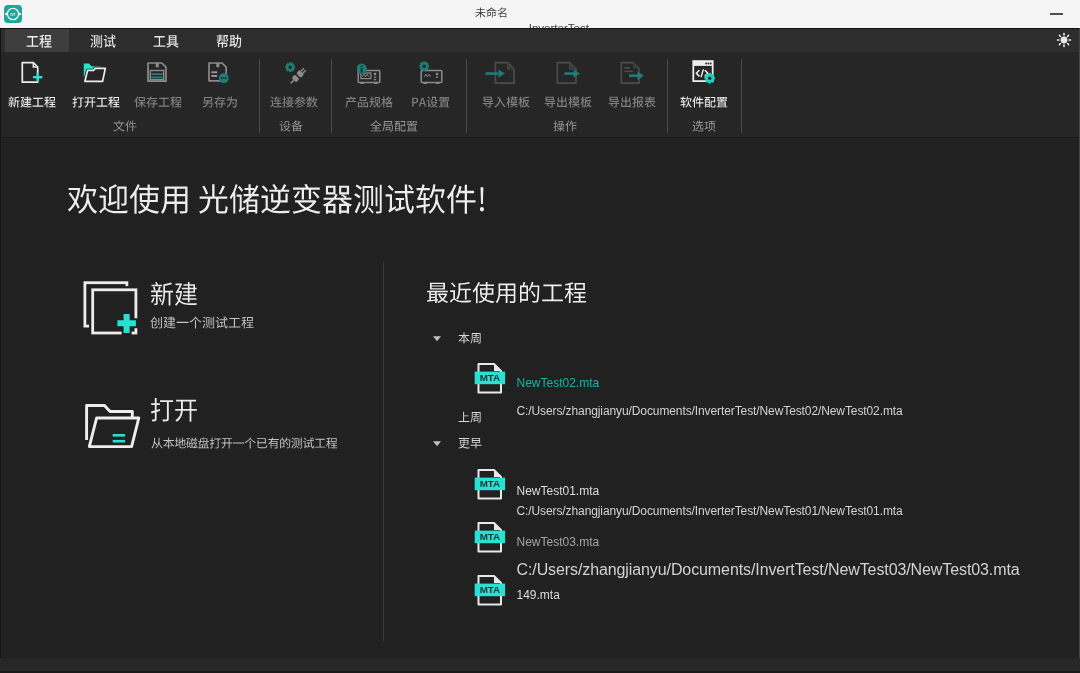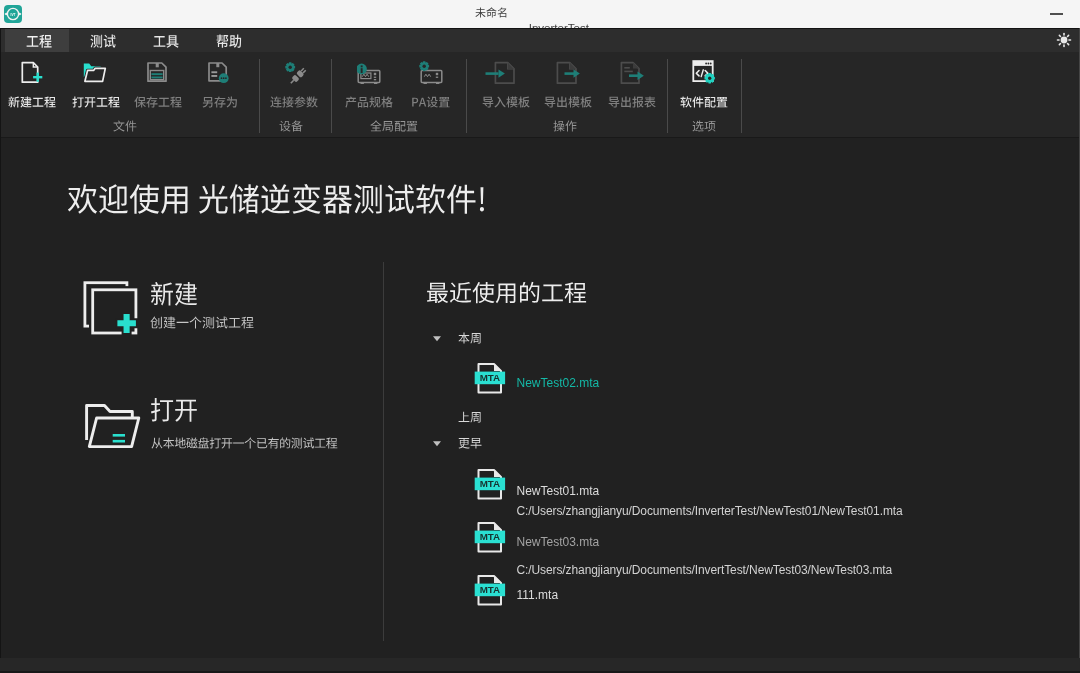--- a/index.html
+++ b/index.html
@@ -277,35 +277,36 @@
     <svg style="position:absolute;left:458px;top:436.6px" width="25" height="15" viewBox="0 0 25 15">
       <path fill="#d9d9d9" d="M3.0 7.7 2.3 8.0C2.7 8.7 3.2 9.3 3.8 9.7C3.0 10.1 2.0 10.5 0.6 10.7C0.8 10.9 1.0 11.3 1.1 11.5C2.7 11.2 3.8 10.8 4.6 10.2C6.2 11.1 8.4 11.4 11.2 11.5C11.3 11.2 11.5 10.8 11.6 10.6C8.9 10.5 6.9 10.3 5.3 9.6C5.9 9.0 6.3 8.3 6.4 7.6H10.5V3.0H6.5V1.9H11.2V1.1H0.8V1.9H5.6V3.0H1.9V7.6H5.5C5.3 8.2 5.0 8.7 4.5 9.2C3.9 8.8 3.4 8.3 3.0 7.7ZM2.7 5.6H5.6V6.1C5.6 6.4 5.6 6.6 5.6 6.9H2.7ZM6.5 6.9C6.5 6.6 6.5 6.4 6.5 6.1V5.6H9.6V6.9ZM2.7 3.7H5.6V4.9H2.7ZM6.5 3.7H9.6V4.9H6.5Z M14.7 3.9H21.2V5.2H14.7ZM14.7 1.8H21.2V3.1H14.7ZM12.6 7.8V8.7H17.5V11.5H18.4V8.7H23.5V7.8H18.4V6.0H22.1V1.0H13.8V6.0H17.5V7.8Z"></path>
     </svg>
     <svg style="position:absolute;left:474px;top:362.3px" width="32" height="33" viewBox="0 0 32 33">
       <path d="M4.5 2 H20 L27 9 V30.5 H4.5 Z" fill="none" stroke="#e8e8e8" stroke-width="2" stroke-linejoin="round"></path>
       <path d="M20 2 V9 H27 Z" fill="#e8e8e8"></path>
       <rect x="0.7" y="9.6" width="30.4" height="12.6" fill="#2ae0d2"></rect>
       <text x="15.9" y="19.3" font-family="Liberation Sans, sans-serif" font-size="9.8" font-weight="bold" fill="#173330" text-anchor="middle">MTA</text>
     </svg>
     <div class="lat" style="left:516.5px;top:361.3px;font-size:12px;line-height:12px;color:#14b8a6">NewTest02.mta</div>
+    <div class="lat" style="left:516.5px;top:389.1px;font-size:12px;line-height:12px;letter-spacing:-0.1px;color:#d2d2d2">C:/Users/zhangjianyu/Documents/InverterTest/NewTest02/NewTest02.mta</div>
     <svg style="position:absolute;left:474px;top:468.3px" width="32" height="33" viewBox="0 0 32 33">
       <path d="M4.5 2 H20 L27 9 V30.5 H4.5 Z" fill="none" stroke="#e8e8e8" stroke-width="2" stroke-linejoin="round"></path>
       <path d="M20 2 V9 H27 Z" fill="#e8e8e8"></path>
       <rect x="0.7" y="9.6" width="30.4" height="12.6" fill="#2ae0d2"></rect>
       <text x="15.9" y="19.3" font-family="Liberation Sans, sans-serif" font-size="9.8" font-weight="bold" fill="#173330" text-anchor="middle">MTA</text>
     </svg>
     <div class="lat" style="left:516.5px;top:469px;font-size:12px;line-height:12px;color:#dcdcdc">NewTest01.mta</div>
     <div class="lat" style="left:516.5px;top:489px;font-size:12px;line-height:12px;letter-spacing:-0.1px;color:#d2d2d2">C:/Users/zhangjianyu/Documents/InverterTest/NewTest01/NewTest01.mta</div>
     <svg style="position:absolute;left:474px;top:521.3px" width="32" height="33" viewBox="0 0 32 33">
       <path d="M4.5 2 H20 L27 9 V30.5 H4.5 Z" fill="none" stroke="#e8e8e8" stroke-width="2" stroke-linejoin="round"></path>
       <path d="M20 2 V9 H27 Z" fill="#e8e8e8"></path>
       <rect x="0.7" y="9.6" width="30.4" height="12.6" fill="#2ae0d2"></rect>
       <text x="15.9" y="19.3" font-family="Liberation Sans, sans-serif" font-size="9.8" font-weight="bold" fill="#173330" text-anchor="middle">MTA</text>
     </svg>
     <div class="lat" style="left:516.5px;top:520.3px;font-size:12px;line-height:12px;color:#a3a3a3">NewTest03.mta</div>
-    <div class="lat" style="left:516.5px;top:548.1px;font-size:12px;line-height:12px;letter-spacing:-0.1px;color:#d2d2d2">C:/Users/zhangjianyu/Documents/InvertTest/NewTest03/NewTest03.mta</div>
+    <div class="lat" style="left:516.5px;top:548.1px;font-size:16px;line-height:12px;letter-spacing:-0.1px;color:#d2d2d2">C:/Users/zhangjianyu/Documents/InvertTest/NewTest03/NewTest03.mta</div>
     <svg style="position:absolute;left:474px;top:574.3px" width="32" height="33" viewBox="0 0 32 33">
       <path d="M4.5 2 H20 L27 9 V30.5 H4.5 Z" fill="none" stroke="#e8e8e8" stroke-width="2" stroke-linejoin="round"></path>
       <path d="M20 2 V9 H27 Z" fill="#e8e8e8"></path>
       <rect x="0.7" y="9.6" width="30.4" height="12.6" fill="#2ae0d2"></rect>
       <text x="15.9" y="19.3" font-family="Liberation Sans, sans-serif" font-size="9.8" font-weight="bold" fill="#173330" text-anchor="middle">MTA</text>
     </svg>
-    <div class="lat" style="left:516.5px;top:573.3px;font-size:12px;line-height:12px;color:#dcdcdc">111.mta</div>
+    <div class="lat" style="left:516.5px;top:573.3px;font-size:12px;line-height:12px;color:#dcdcdc">149.mta</div>
   </div>
 </body></html>

